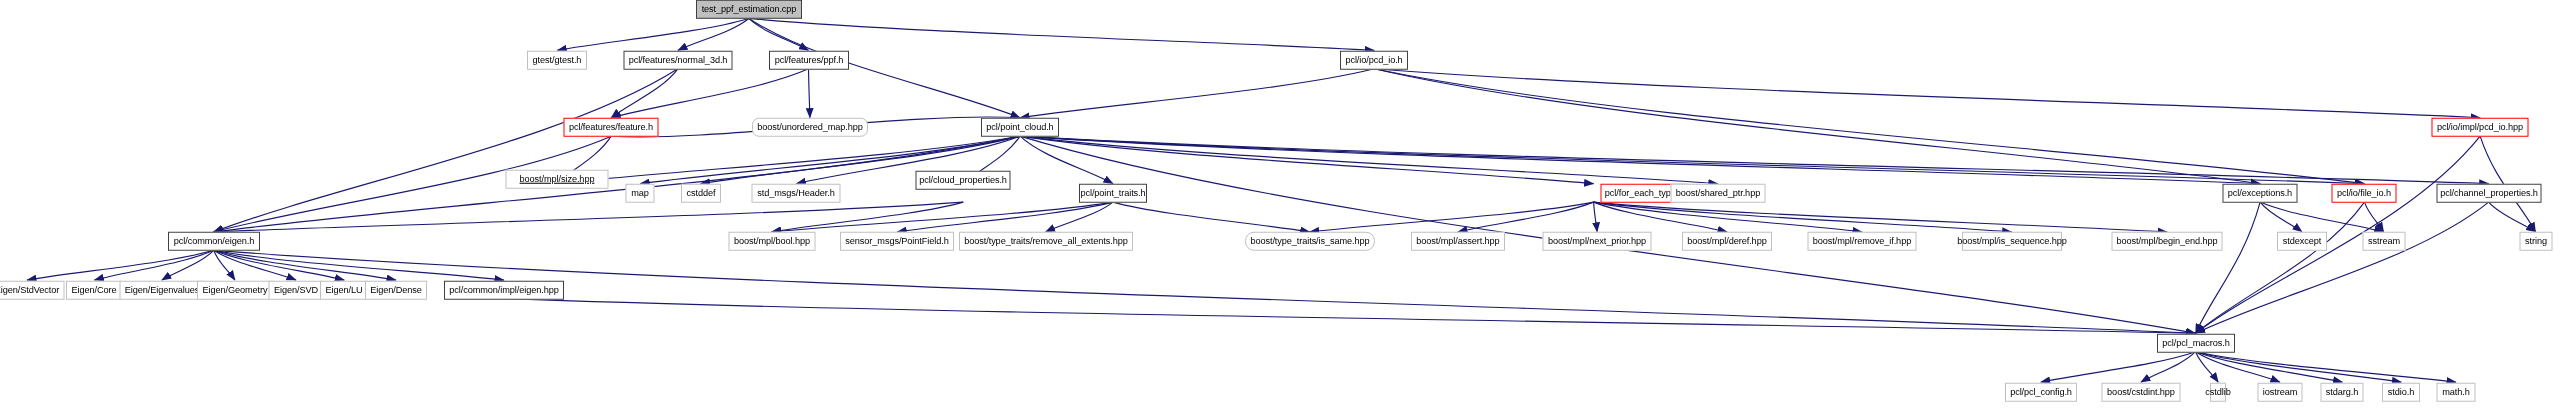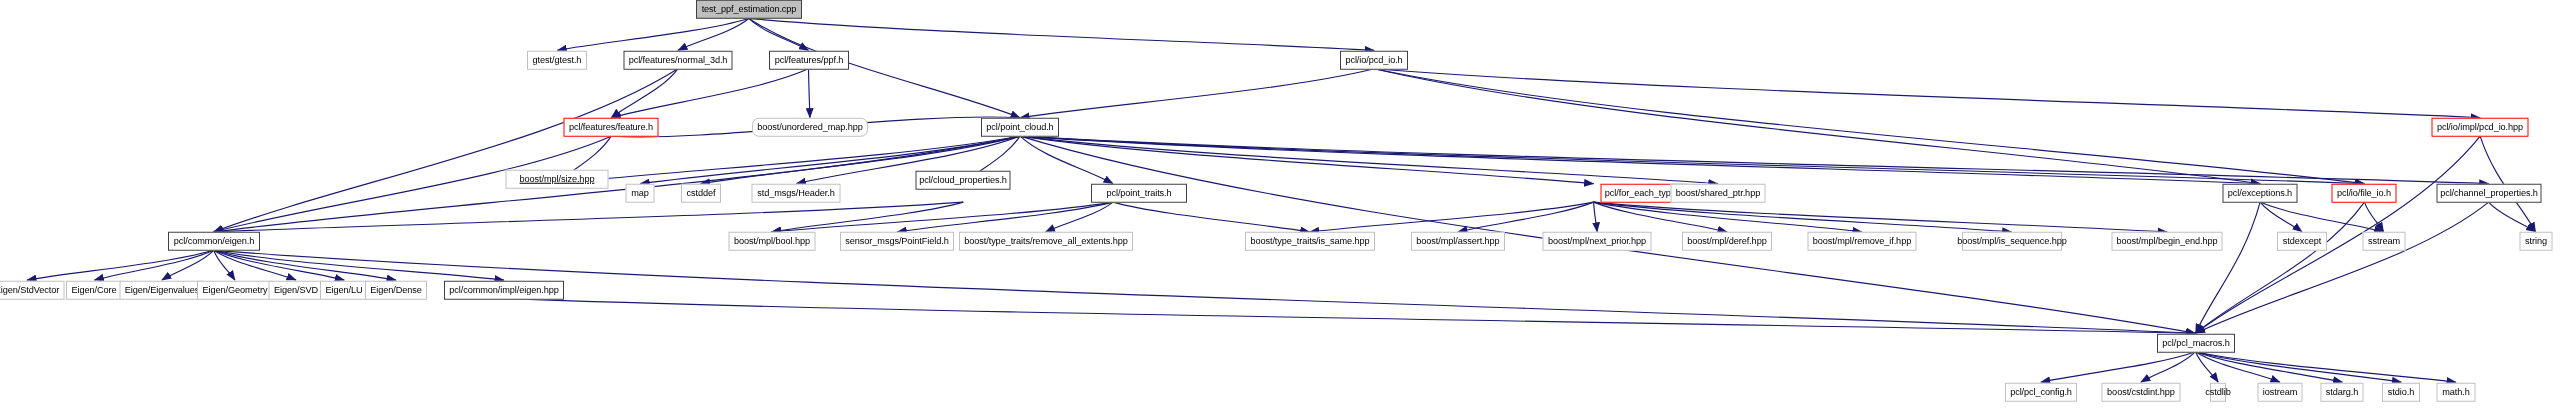--- a/index.html
+++ b/index.html
@@ -148,31 +148,31 @@
       <div class="node bold" style="left: 1374px; top: 60px; width: 68px;">pcl/io/pcd_io.h</div>
       <div class="node red" style="left: 611px; top: 127px; width: 95px;">pcl/features/feature.h</div>
       <div class="node plain" style="left: 810px; top: 127px; width: 116px; border-radius: 7px;">boost/unordered_map.hpp</div>
       <div class="node bold" style="left: 1020px; top: 127px; width: 78px;">pcl/point_cloud.h</div>
       <div class="node red" style="left: 2480px; top: 127px; width: 97px;">pcl/io/impl/pcd_io.hpp</div>
       <div class="node plain" style="left: 557px; top: 179px; width: 103px; text-decoration: underline;">boost/mpl/size.hpp</div>
       <div class="node plain" style="left: 640px; top: 193px; width: 29px;">map</div>
       <div class="node plain" style="left: 701px; top: 193px; width: 40px;">cstddef</div>
       <div class="node plain" style="left: 796px; top: 193px; width: 89px;">std_msgs/Header.h</div>
       <div class="node bold" style="left: 963px; top: 180px; width: 95px;">pcl/cloud_properties.h</div>
-      <div class="node bold" style="left: 1113px; top: 193px; width: 96px; margin-left: 26px;">pcl/point_traits.h</div>
+      <div class="node bold" style="left: 1113px; top: 193px; width: 68px;">pcl/point_traits.h</div>
       <div class="node red" style="left: 1644px; top: 193px; width: 87px;">pcl/for_each_type.h</div>
       <div class="node plain" style="left: 1718px; top: 193px; width: 95px;">boost/shared_ptr.hpp</div>
       <div class="node bold" style="left: 2260px; top: 193px; width: 75px;">pcl/exceptions.h</div>
       <div class="node red" style="left: 2364px; top: 193px; width: 65px;">pcl/io/file_io.h</div>
       <div class="node bold" style="left: 2489px; top: 193px; width: 105px;">pcl/channel_properties.h</div>
       <div class="node bold" style="left: 214px; top: 241px; width: 92px;">pcl/common/eigen.h</div>
       <div class="node plain" style="left: 772px; top: 241px; width: 87px;">boost/mpl/bool.hpp</div>
       <div class="node plain" style="left: 897px; top: 241px; width: 114px;">sensor_msgs/PointField.h</div>
       <div class="node plain" style="left: 1046px; top: 241px; width: 174px;">boost/type_traits/remove_all_extents.hpp</div>
-      <div class="node plain" style="left: 1310px; top: 241px; width: 130px;">boost/type_traits/is_same.hpp</div>
+      <div class="node plain" style="left: 1310px; top: 241px; width: 130px; border-radius: 9px;">boost/type_traits/is_same.hpp</div>
       <div class="node plain" style="left: 1458px; top: 241px; width: 94px;">boost/mpl/assert.hpp</div>
       <div class="node plain" style="left: 1597px; top: 241px; width: 109px;">boost/mpl/next_prior.hpp</div>
       <div class="node plain" style="left: 1727px; top: 241px; width: 90px;">boost/mpl/deref.hpp</div>
       <div class="node plain" style="left: 1862px; top: 241px; width: 109px;">boost/mpl/remove_if.hpp</div>
       <div class="node plain" style="left: 2012px; top: 241px; width: 100px;">boost/mpl/is_sequence.hpp</div>
       <div class="node plain" style="left: 2167px; top: 241px; width: 111px;">boost/mpl/begin_end.hpp</div>
       <div class="node plain" style="left: 2302px; top: 241px; width: 50px;">stdexcept</div>
       <div class="node plain" style="left: 2384px; top: 241px; width: 43px;">sstream</div>
       <div class="node plain" style="left: 2536px; top: 241px; width: 33px;">string</div>
       <div class="node plain" style="left: 27px; top: 290px; width: 75px;">Eigen/StdVector</div>

